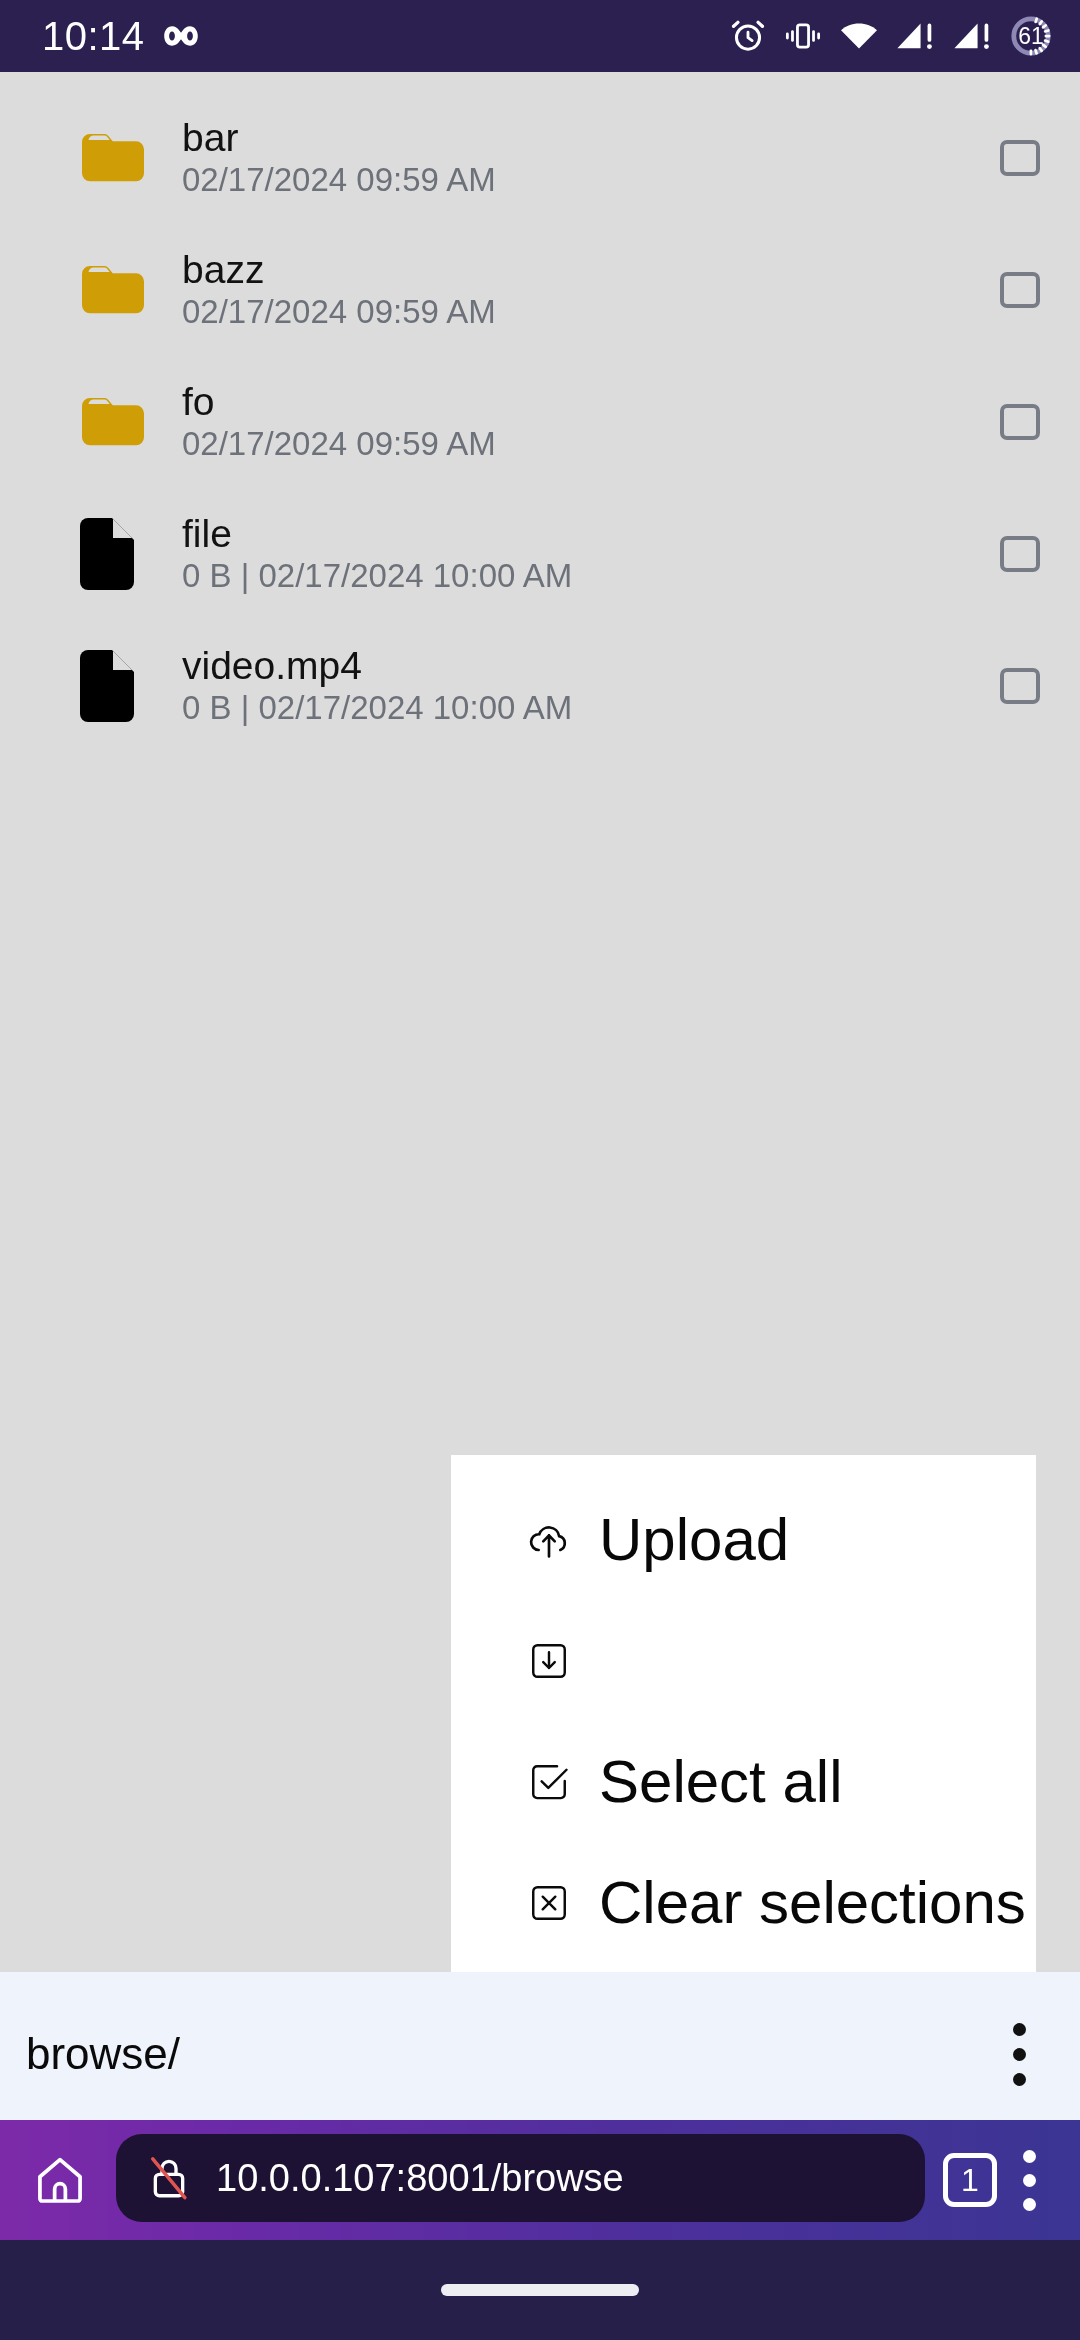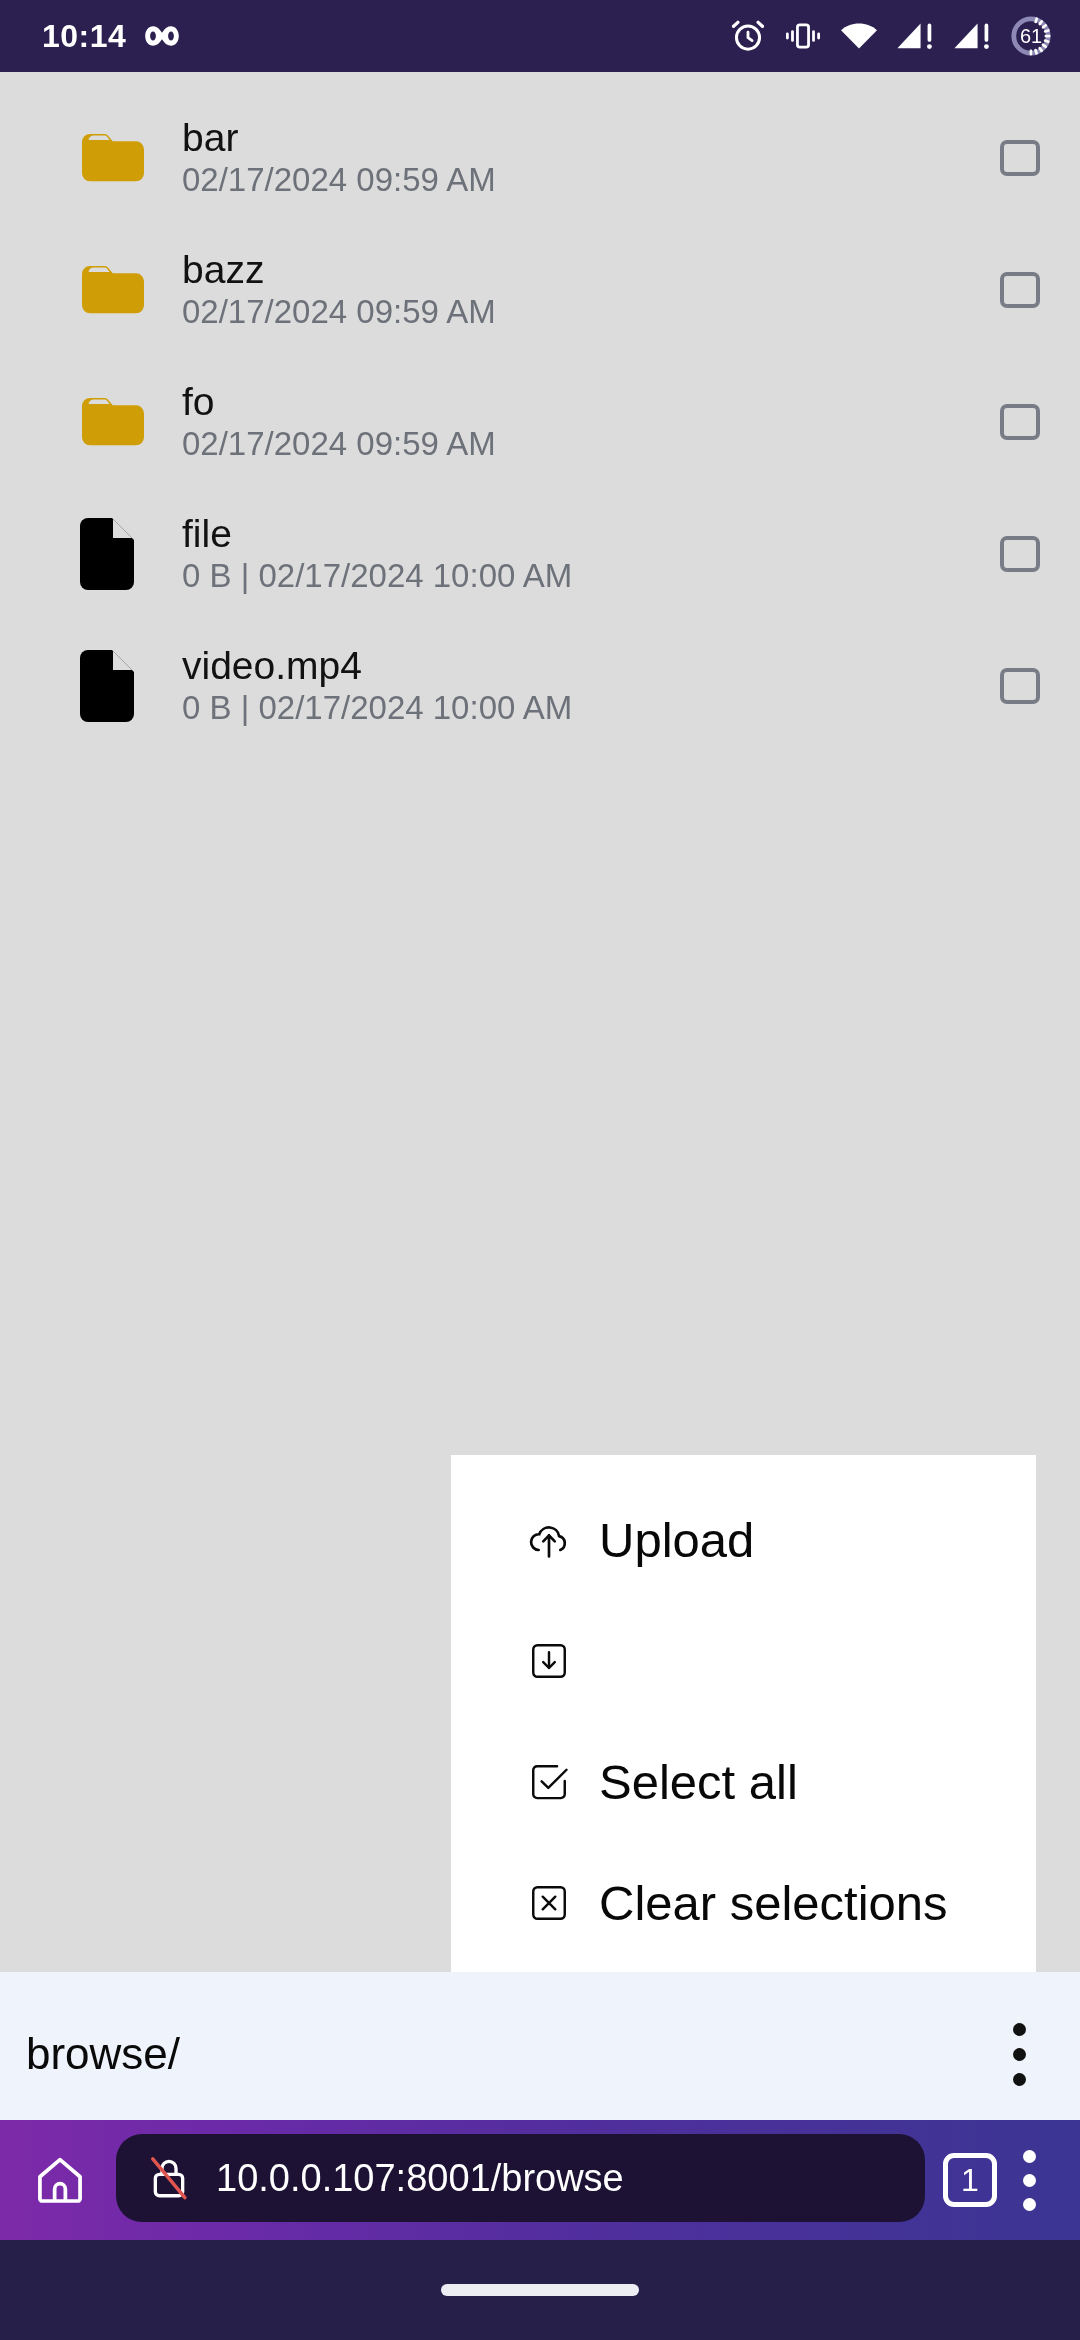--- a/index.html
+++ b/index.html
@@ -11,21 +11,21 @@
   }
   .screen { position:relative; width:1080px; height:2340px; display:flex; flex-direction:column; }
 
   
   .status-bar {
     height:72px; background:#2b2050; flex:0 0 72px;
     display:flex; align-items:center; justify-content:space-between;
     padding:0 28px 0 42px; color:#ffffff;
   }
   .status-left { display:flex; align-items:center; gap:16px; }
-  .status-time { font-size:32px; font-weight:700; letter-spacing:0.5px; }
+  .status-time { font-size:40px; font-weight:400; letter-spacing:0.5px; }
   .status-right { display:flex; align-items:center; gap:17px; }
   .sb-ico { display:block; }
 
   
   .file-area { flex:1 1 auto; background:#dcdcdc; position:relative; overflow:hidden; }
   .file-list { padding-top:20px; }
   .file-row {
     display:flex; align-items:center;
     height:132px; padding:0 0 0 76px;
   }
@@ -44,21 +44,21 @@
     position:absolute; left:451px; top:1383px; width:585px; height:533px;
     background:#ffffff; z-index:20;
     display:flex; flex-direction:column; justify-content:center;
     padding:14px 0;
   }
   .menu-item {
     display:flex; align-items:center; gap:26px;
     padding:0 0 0 74px; height:121px;
   }
   .menu-ico { width:48px; flex:0 0 48px; display:flex; align-items:center; justify-content:center; }
-  .menu-label { font-size:49px; color:#080808; line-height:1; }
+  .menu-label { font-size:60px; color:#080808; line-height:1; }
 
   
   .browse-bar {
     flex:0 0 148px; height:148px; background:#eff4fc;
     display:flex; align-items:center; justify-content:space-between;
     padding:16px 36px 0 26px;
   }
   .browse-path { font-size:44px; color:#0a0a0a; }
   .kebab-dark { display:flex; flex-direction:column; gap:12px; align-items:center; padding:14px 18px; }
   .kebab-dark span { width:13px; height:13px; border-radius:50%; background:#111111; display:block; }
@@ -147,21 +147,21 @@
             <rect x="14.1" y="1.1" width="1.9" height="4.2" rx="0.8" transform="rotate(54 15 15)"></rect>
             <rect x="14.1" y="1.1" width="1.9" height="4.2" rx="0.8" transform="rotate(72 15 15)"></rect>
             <rect x="14.1" y="1.1" width="1.9" height="4.2" rx="0.8" transform="rotate(90 15 15)"></rect>
             <rect x="14.1" y="1.1" width="1.9" height="4.2" rx="0.8" transform="rotate(108 15 15)"></rect>
             <rect x="14.1" y="1.1" width="1.9" height="4.2" rx="0.8" transform="rotate(126 15 15)"></rect>
             <rect x="14.1" y="1.1" width="1.9" height="4.2" rx="0.8" transform="rotate(144 15 15)"></rect>
             <rect x="14.1" y="1.1" width="1.9" height="4.2" rx="0.8" transform="rotate(162 15 15)"></rect>
             <rect x="14.1" y="1.1" width="1.9" height="4.2" rx="0.8" transform="rotate(180 15 15)"></rect>
           </g>
         </svg>
-        <span style="position:absolute;font-size:20px;color:#ffffff;line-height:1;">61</span>
+        <span style="position:absolute;font-size:23px;color:#ffffff;line-height:1;">61</span>
       </span>
     </div>
   </div>
 
   <div class="file-area">
     <div class="file-list">
 
       <div class="file-row">
         <div class="row-icon">
           <svg width="74" height="60" viewBox="0 0 74 60">

